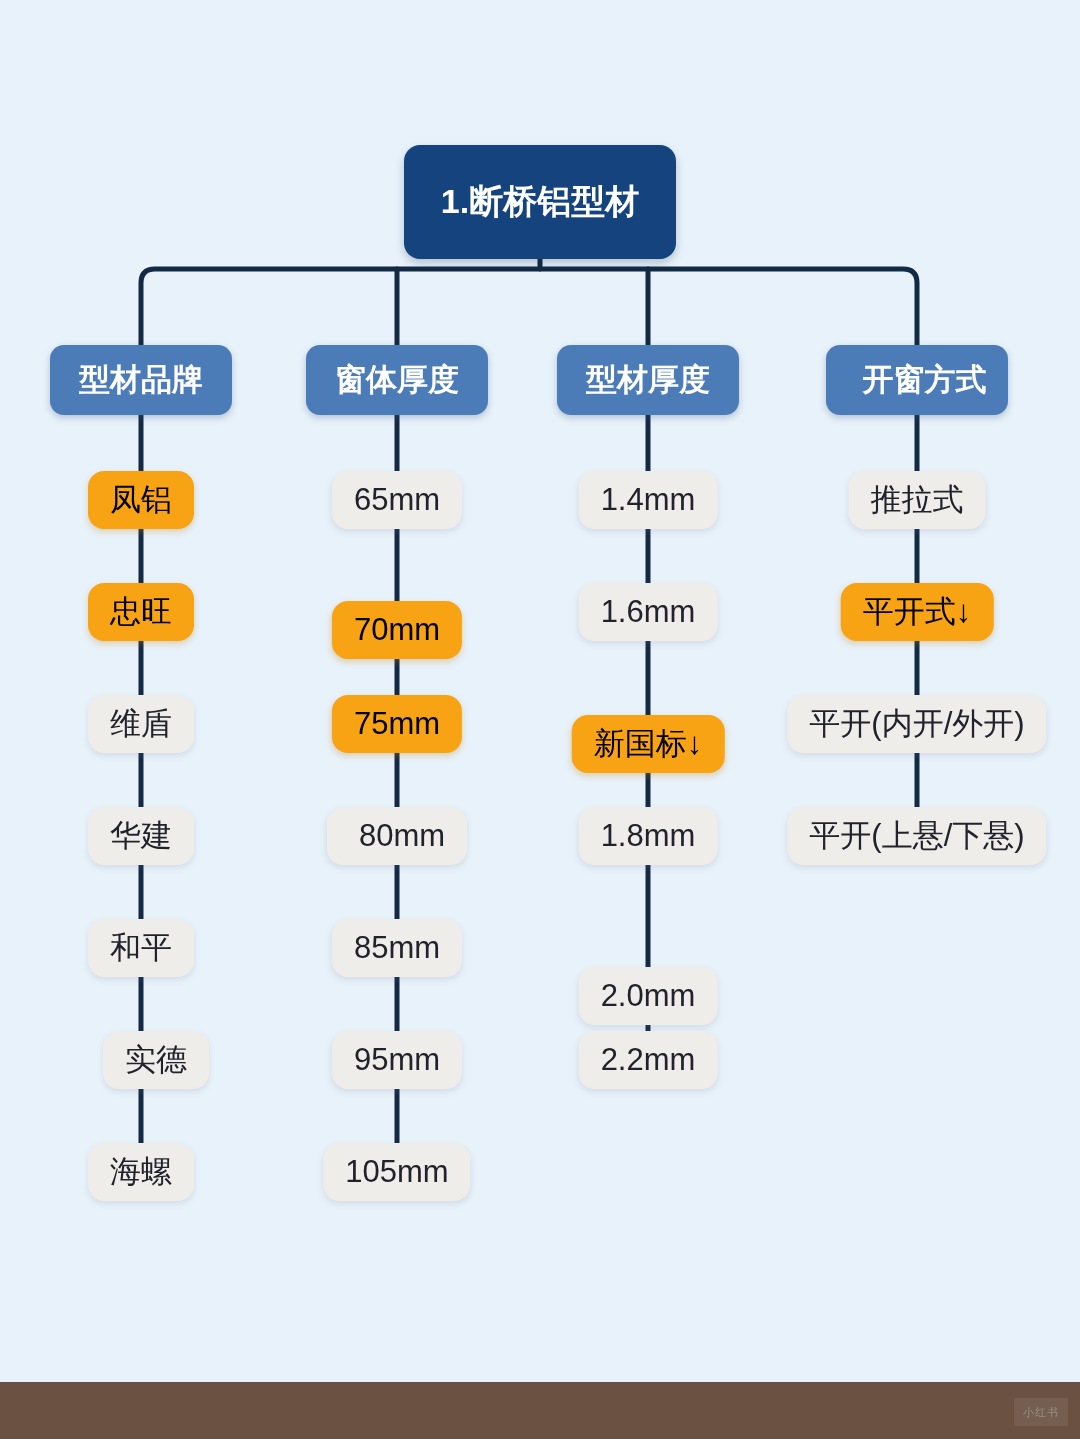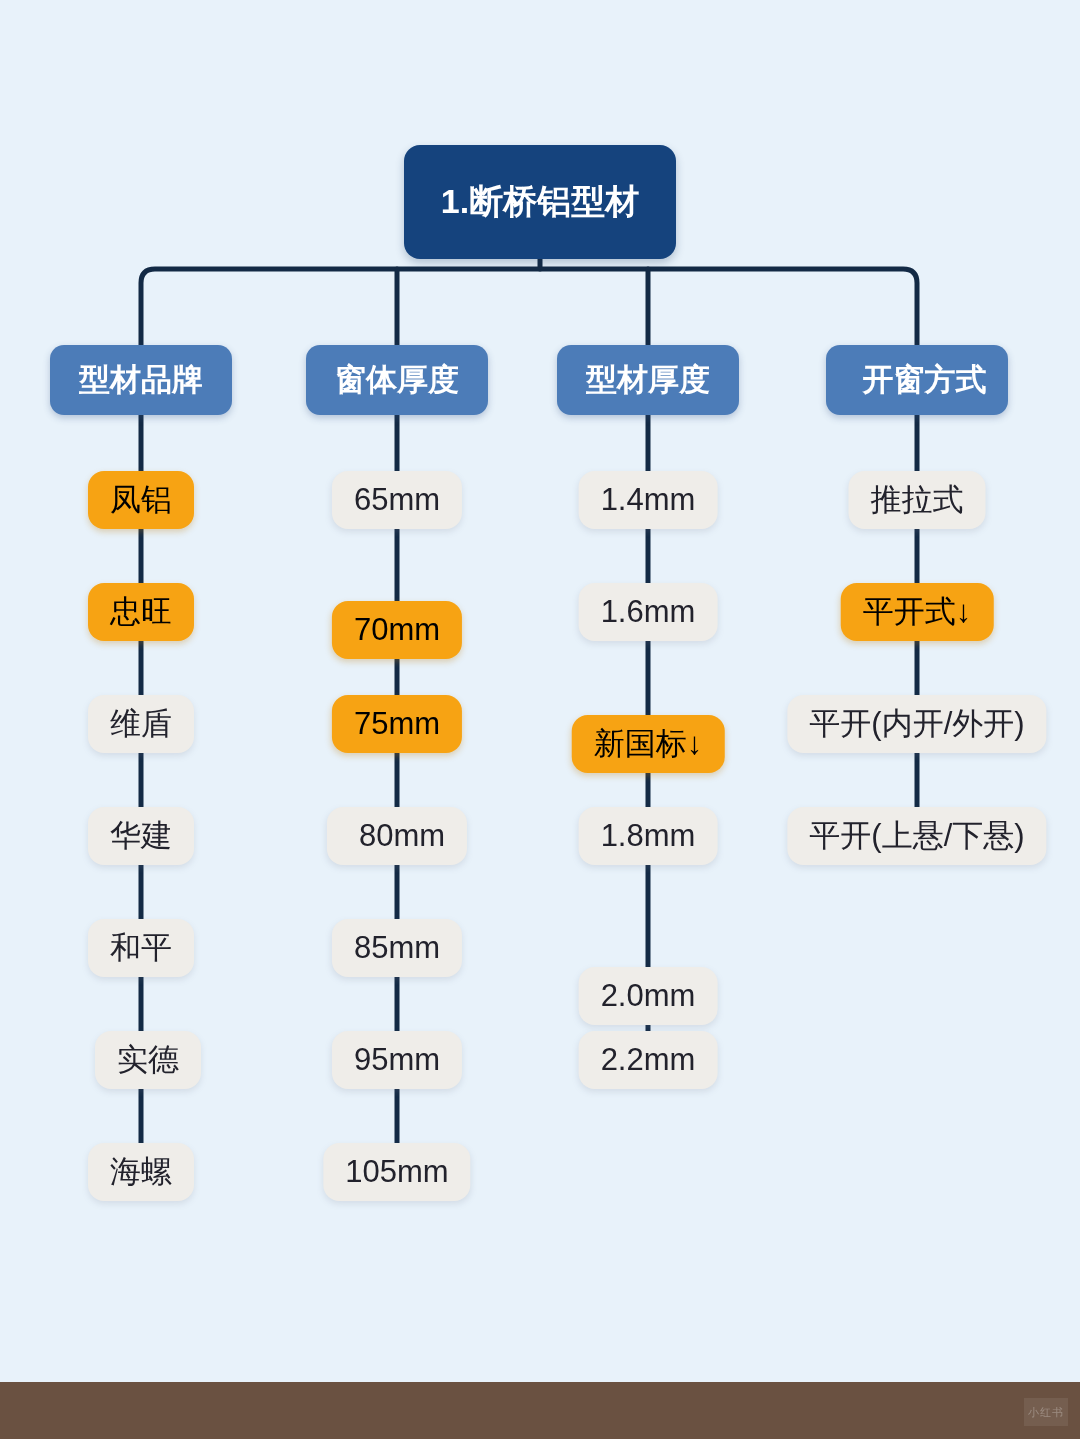--- a/index.html
+++ b/index.html
@@ -83,21 +83,21 @@
   .footer-bar{
     position:absolute;
     left:0;top:1382px;
     width:1080px;height:57px;
     background:var(--footer-brown);
     z-index:3;
   }
   .watermark{
     position:absolute;
     right:12px;top:16px;
-    width:44px;height:28px;
+    width:54px;height:28px;
     border-radius:0;
     background:rgba(255,255,255,.08);
     color:rgba(255,255,255,.28);
     font-size:11px;
     display:flex;
     align-items:center;
     justify-content:center;
     letter-spacing:1px;
   }
 </style>
@@ -126,21 +126,21 @@
 
   <div class="footer-bar">
     <div class="watermark">小红书</div>
   </div>
 
 <div class="node item orange" style="left: 141px; top: 471px;">凤铝</div>
     <div class="node item orange" style="left: 141px; top: 583px;">忠旺</div>
     <div class="node item gray" style="left: 141px; top: 695px;">维盾</div>
     <div class="node item gray" style="left: 141px; top: 807px;">华建</div>
     <div class="node item gray" style="left: 141px; top: 919px;">和平</div>
-    <div class="node item gray" style="left: 148px; top: 1031px;">实德</div>
+    <div class="node item gray" style="left: 156px; top: 1031px;">实德</div>
     <div class="node item gray" style="left: 141px; top: 1143px;">海螺</div>
     <div class="node item gray" style="left: 397px; top: 471px;">65mm</div>
     <div class="node item orange" style="left: 397px; top: 601px;">70mm</div>
     <div class="node item orange" style="left: 397px; top: 695px;">75mm</div>
     <div class="node item gray" style="left: 397px; top: 807px; padding-left: 32px;">80mm</div>
     <div class="node item gray" style="left: 397px; top: 919px;">85mm</div>
     <div class="node item gray" style="left: 397px; top: 1031px;">95mm</div>
     <div class="node item gray" style="left: 397px; top: 1143px;">105mm</div>
     <div class="node item gray" style="left: 648px; top: 471px;">1.4mm</div>
     <div class="node item gray" style="left: 648px; top: 583px;">1.6mm</div>

